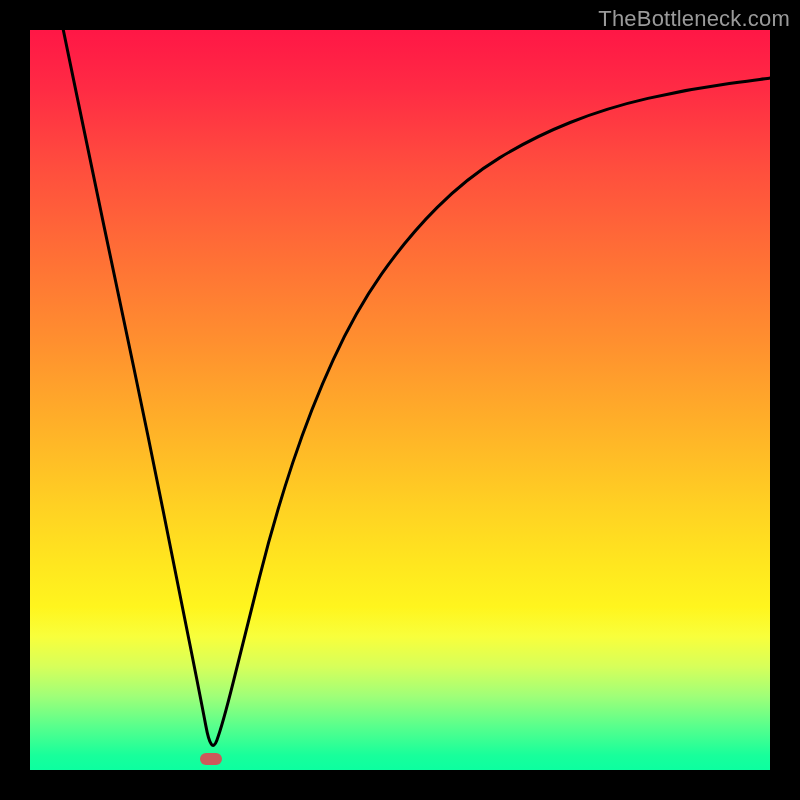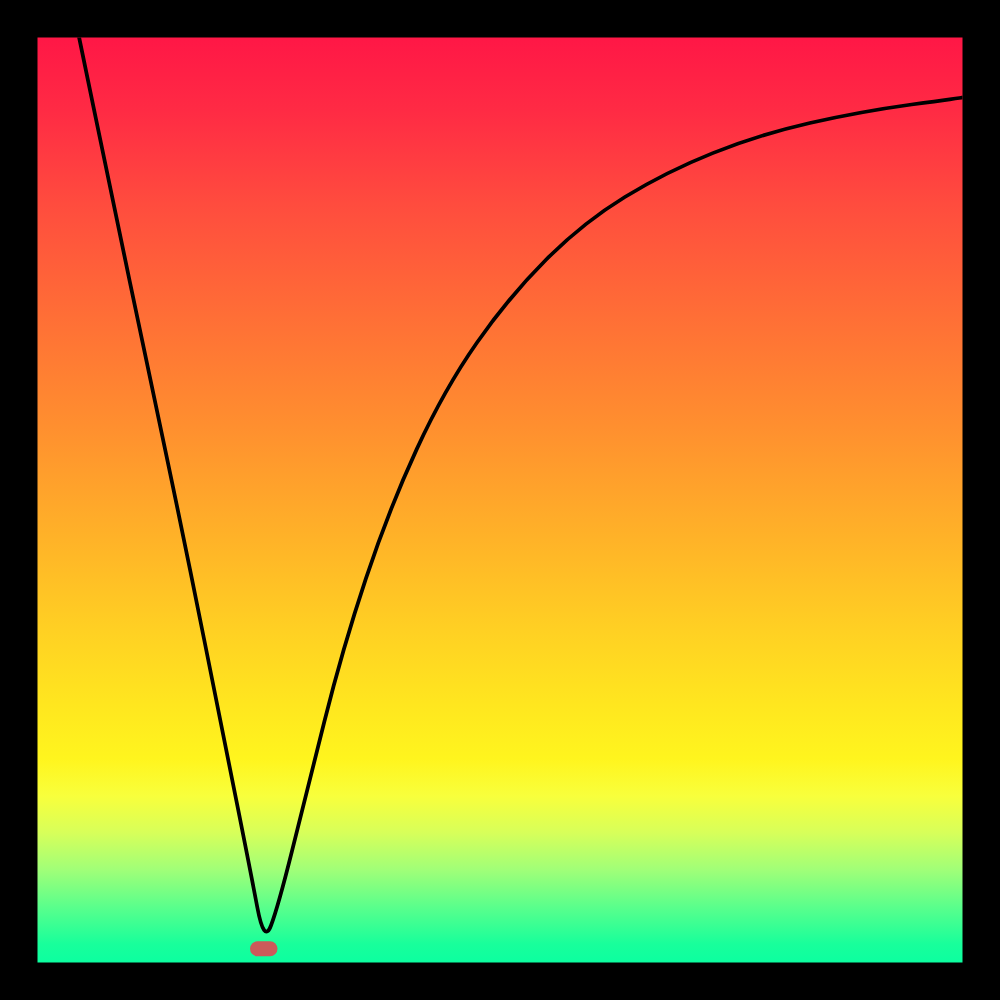--- a/index.html
+++ b/index.html
@@ -72,13 +72,14 @@
 
 <div class="frame">
 
   <div class="plot-area">
     <svg viewBox="0 0 740 740" preserveAspectRatio="none">
       <path id="curve-path" d="M 33.3 0.0 Q 33.3 0.0 46.3 62.9 Q 59.2 125.8 74.0 196.1 Q 88.8 266.4 103.6 336.7 Q 118.4 407.0 133.2 481.0 Q 148.0 555.0 159.1 610.5 Q 170.2 666.0 175.8 695.6 Q 181.3 725.2 186.8 710.4 Q 192.4 695.6 203.5 651.2 Q 214.6 606.8 229.4 547.6 Q 244.2 488.4 262.7 432.9 Q 281.2 377.4 303.4 329.3 Q 325.6 281.2 351.5 244.2 Q 377.4 207.2 407.0 177.6 Q 436.6 148.0 469.9 127.6 Q 503.2 107.3 540.2 92.5 Q 577.2 77.7 617.9 68.4 Q 658.6 59.2 699.3 53.6 T 740.0 48.1" fill="none" stroke="#000" stroke-width="3" stroke-linejoin="round" stroke-linecap="round"></path>
     </svg>
     <div id="marker" class="marker" style="background: rgb(204, 90, 90); left: 170.3px; top: 722.9px;"></div>
   </div>
 
+  <div class="watermark">TheBottleneck.com</div>
 </div>
 
 </body></html>

